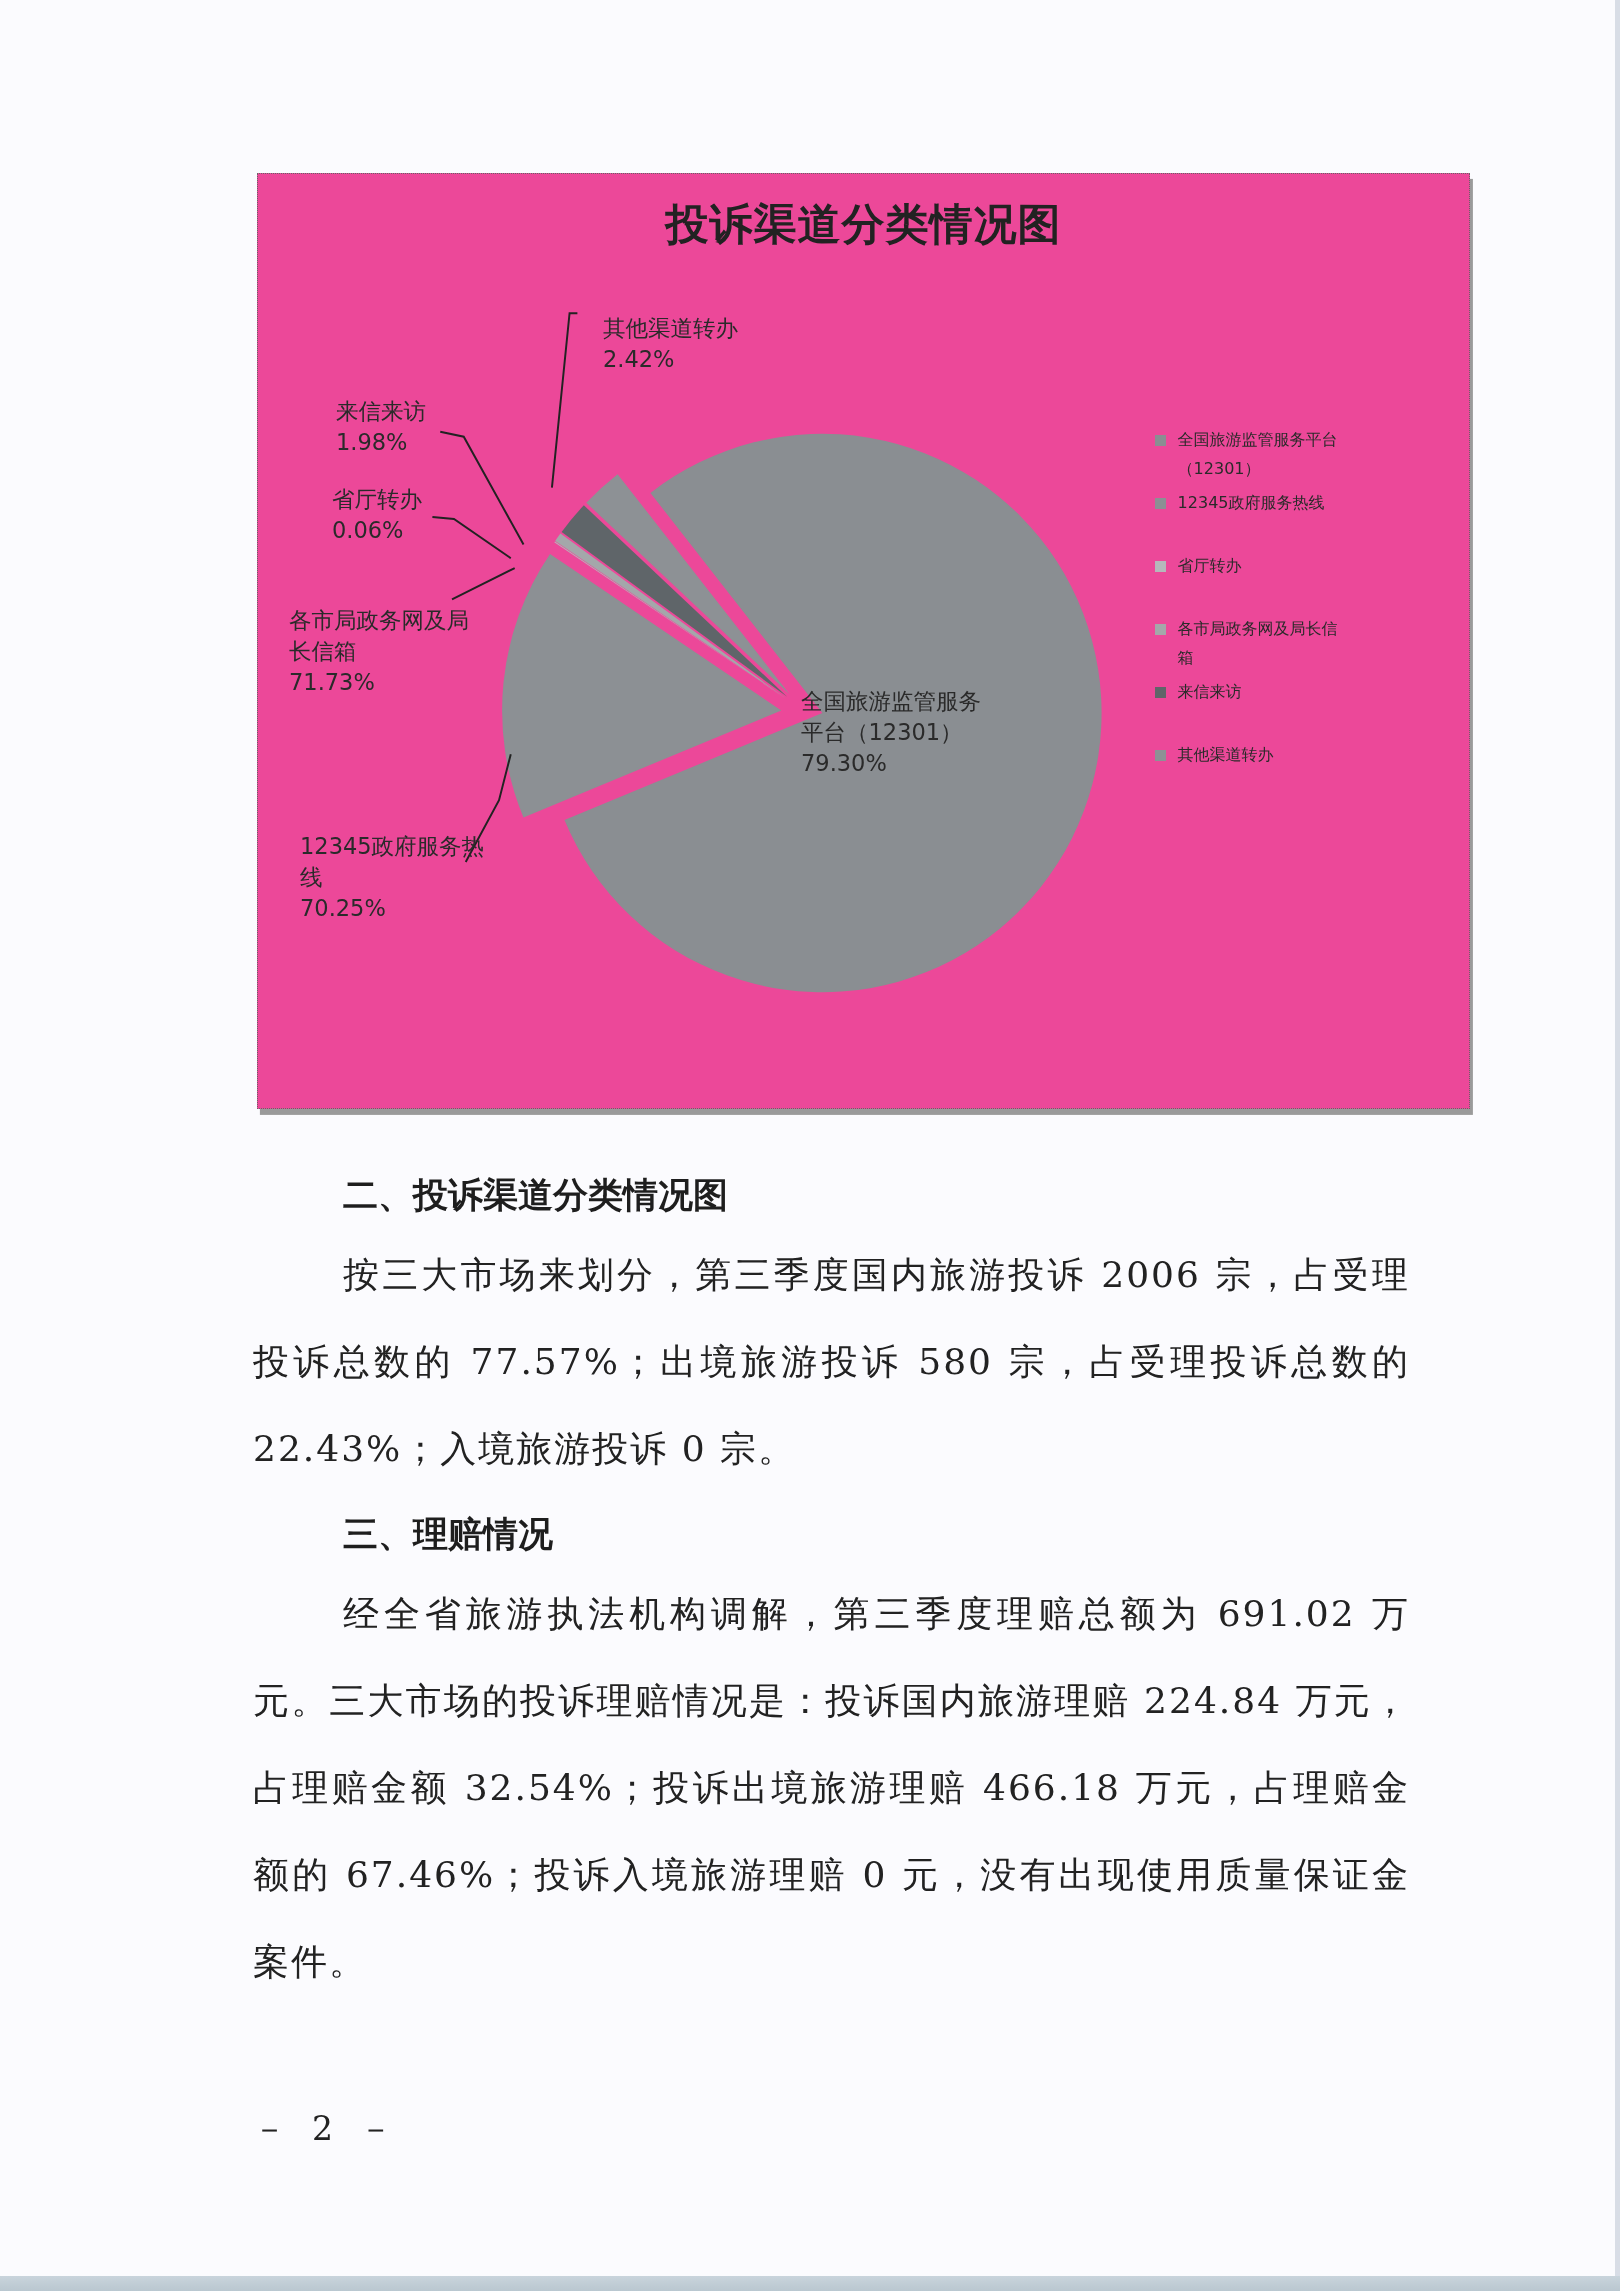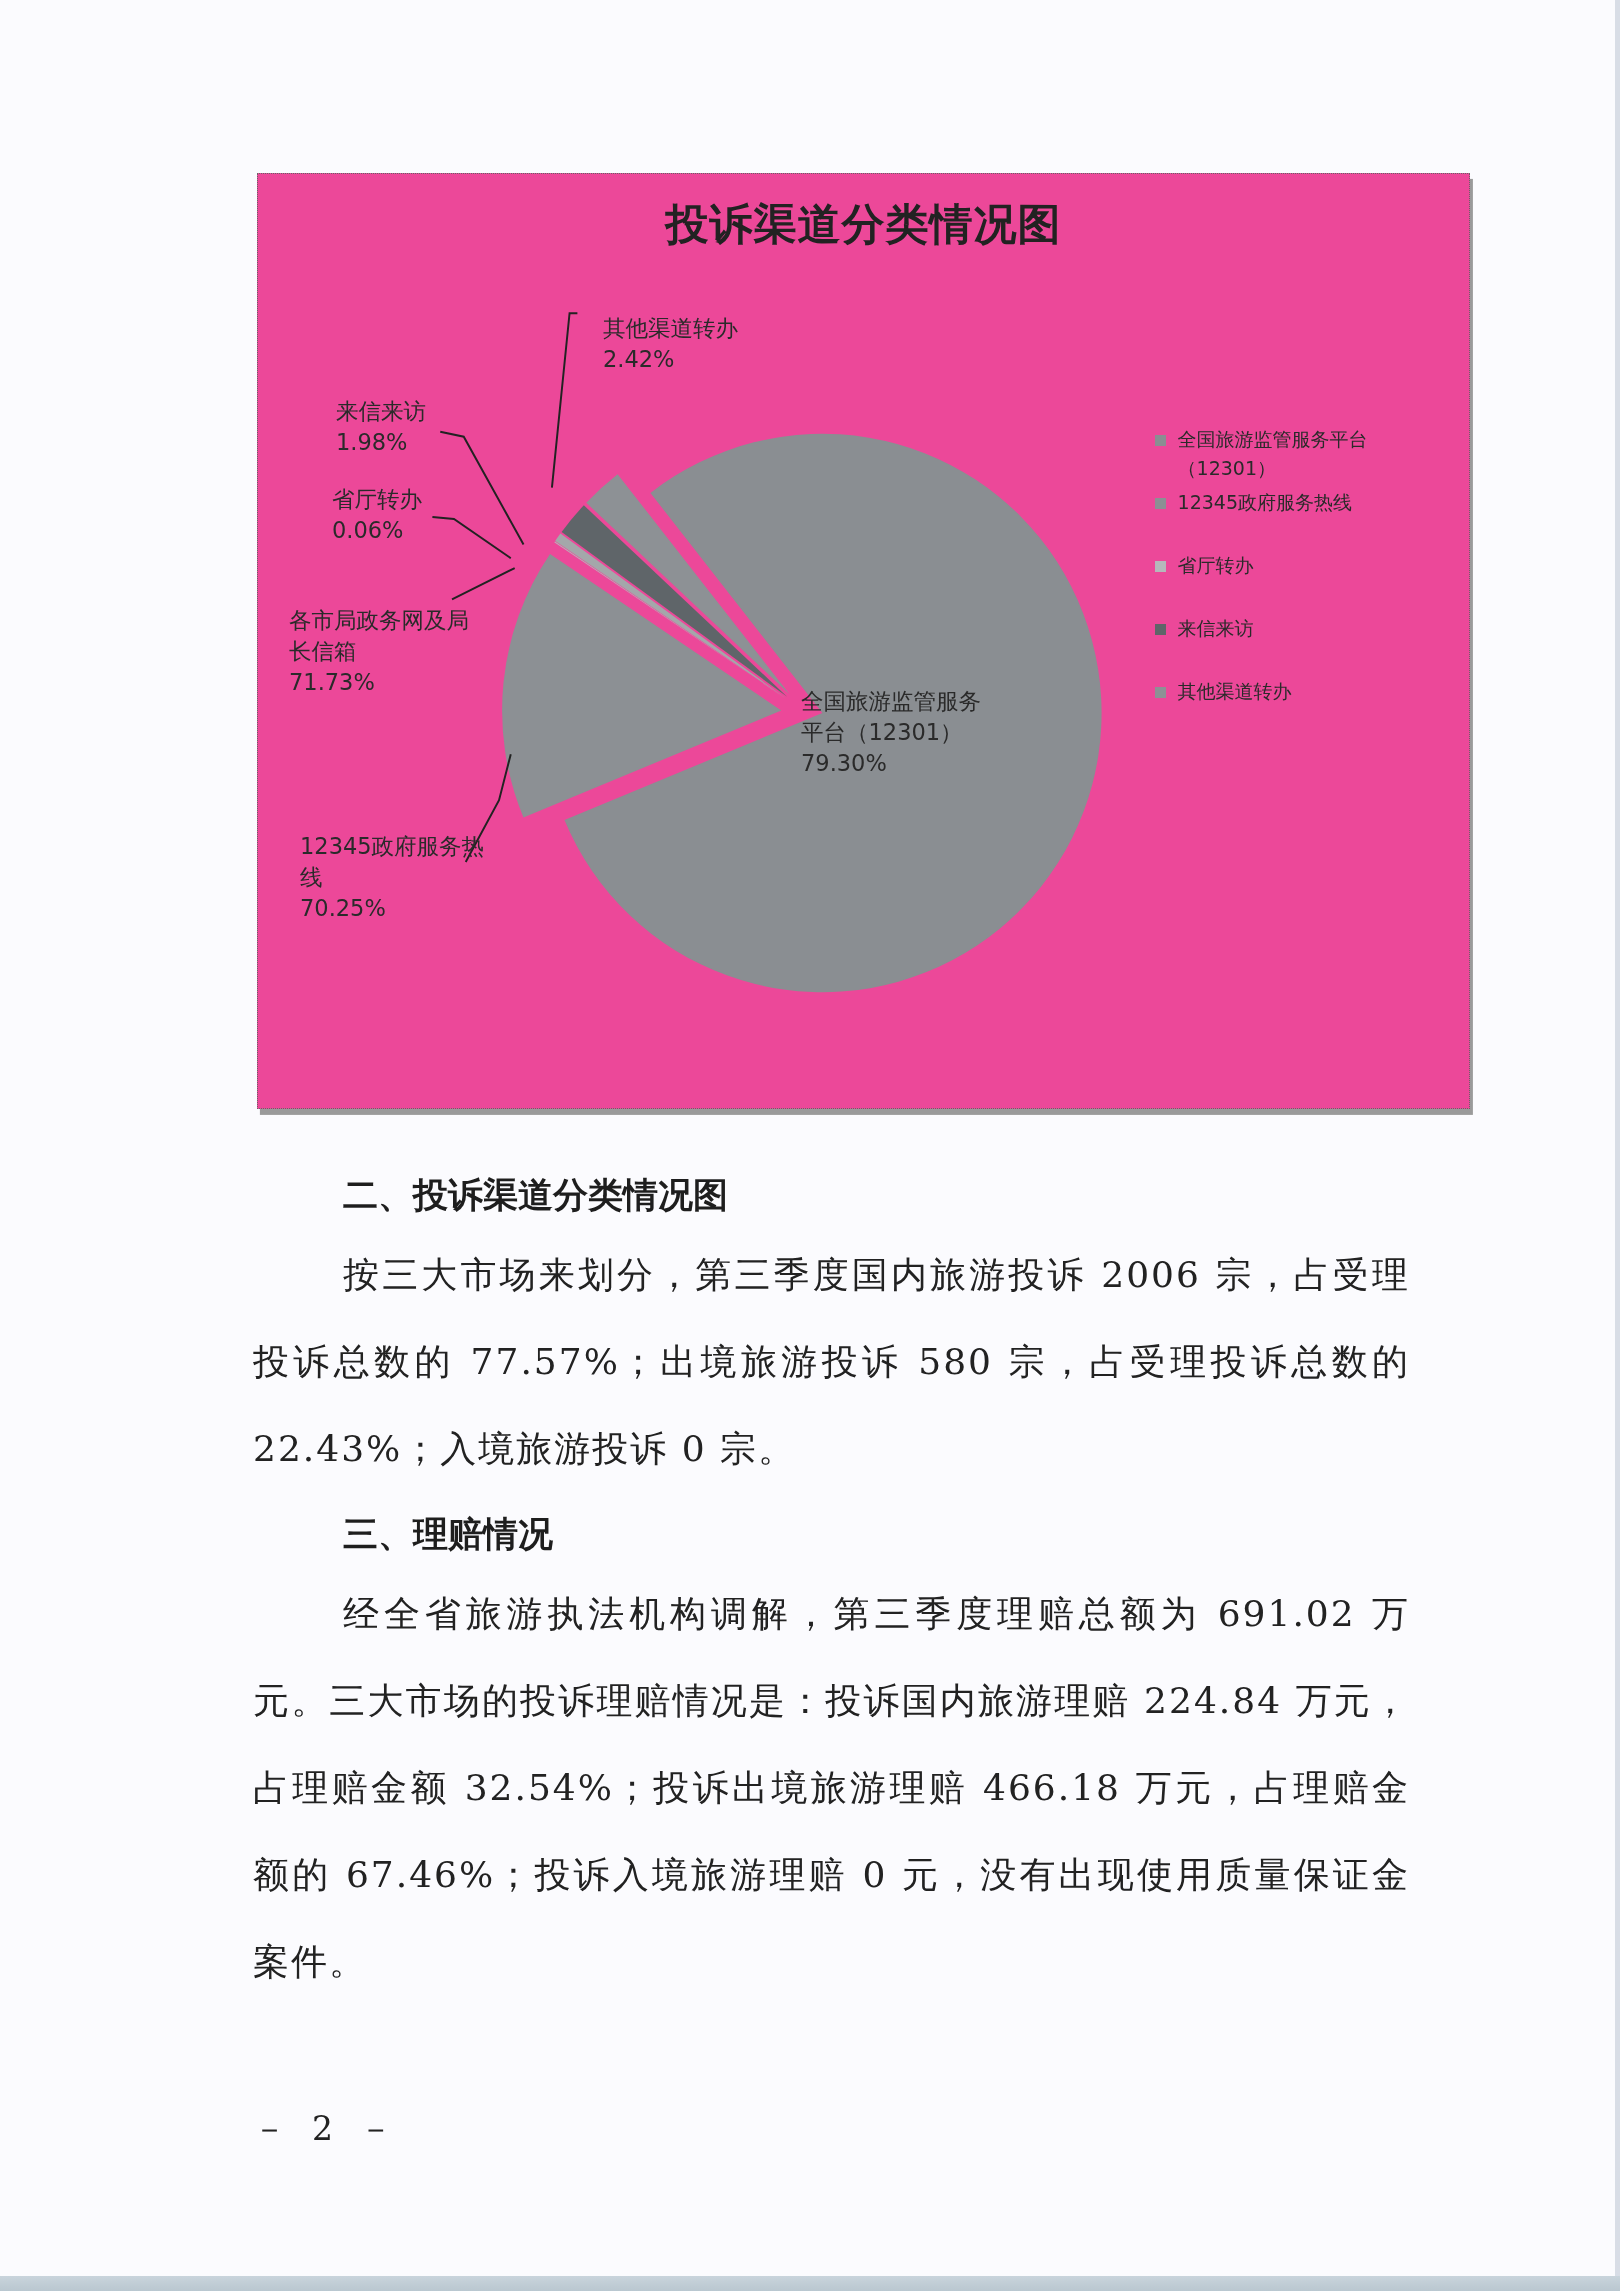--- a/index.html
+++ b/index.html
@@ -25,21 +25,21 @@
   .chart-title {
     position: absolute; left: 0; width: 100%; top: 21.6px; text-align: center;
     font-size: 43px; font-weight: bold; color: #222; letter-spacing: 1px;
   }
   svg.pie { position: absolute; left: 0; top: 0; }
   .label {
     position: absolute; font-size: 22.5px; line-height: 31px; color: #2a2a2a;
     white-space: pre-line;
   }
   .legend { position: absolute; left: 897px; top: 251px; width: 314px; }
-  .legend-item { display: flex; align-items: flex-start; font-size: 19px; line-height: 29px; color: #2a2a2a; }
+  .legend-item { display: flex; align-items: flex-start; font-size: 16px; line-height: 29px; color: #2a2a2a; }
   .legend-swatch { width: 10.8px; height: 10.8px; margin: 9.8px 11.8px 0 0; flex: none; }
   .body-text {
     position: absolute; left: 253px; width: 1157px;
     font-family: "DejaVu Serif", "Liberation Serif", serif;
     font-size: 36px; color: #222;
   }
   .heading { font-family: "DejaVu Sans", "Liberation Sans", sans-serif; font-size: 35px; font-weight: bold; color: #1e1e1e; }
   .para { line-height: 87px; text-indent: 90px; text-align: justify; letter-spacing: 2px; }
   .page-number {
     position: absolute; left: 253px; top: 2107px;
@@ -97,20 +97,25 @@
     </div>
     <div class="legend-item" style="height:63px;">
       <span class="legend-swatch" style="background:#8c9094"></span>
       <span>12345政府服务热线</span>
     </div>
     <div class="legend-item" style="height:63px;">
       <span class="legend-swatch" style="background:#b5b8bb"></span>
       <span>省厅转办</span>
     </div>
     <div class="legend-item" style="height:63px;">
+      <span class="legend-swatch" style="background:#a4a7aa"></span>
+      <span style="white-space:pre-line">各市局政务网及局长信
+箱</span>
+    </div>
+    <div class="legend-item" style="height:63px;">
       <span class="legend-swatch" style="background:#5f6569"></span>
       <span>来信来访</span>
     </div>
     <div class="legend-item" style="height:63px;">
       <span class="legend-swatch" style="background:#8d9195"></span>
       <span>其他渠道转办</span>
     </div>
   </div>
 </div>
 

